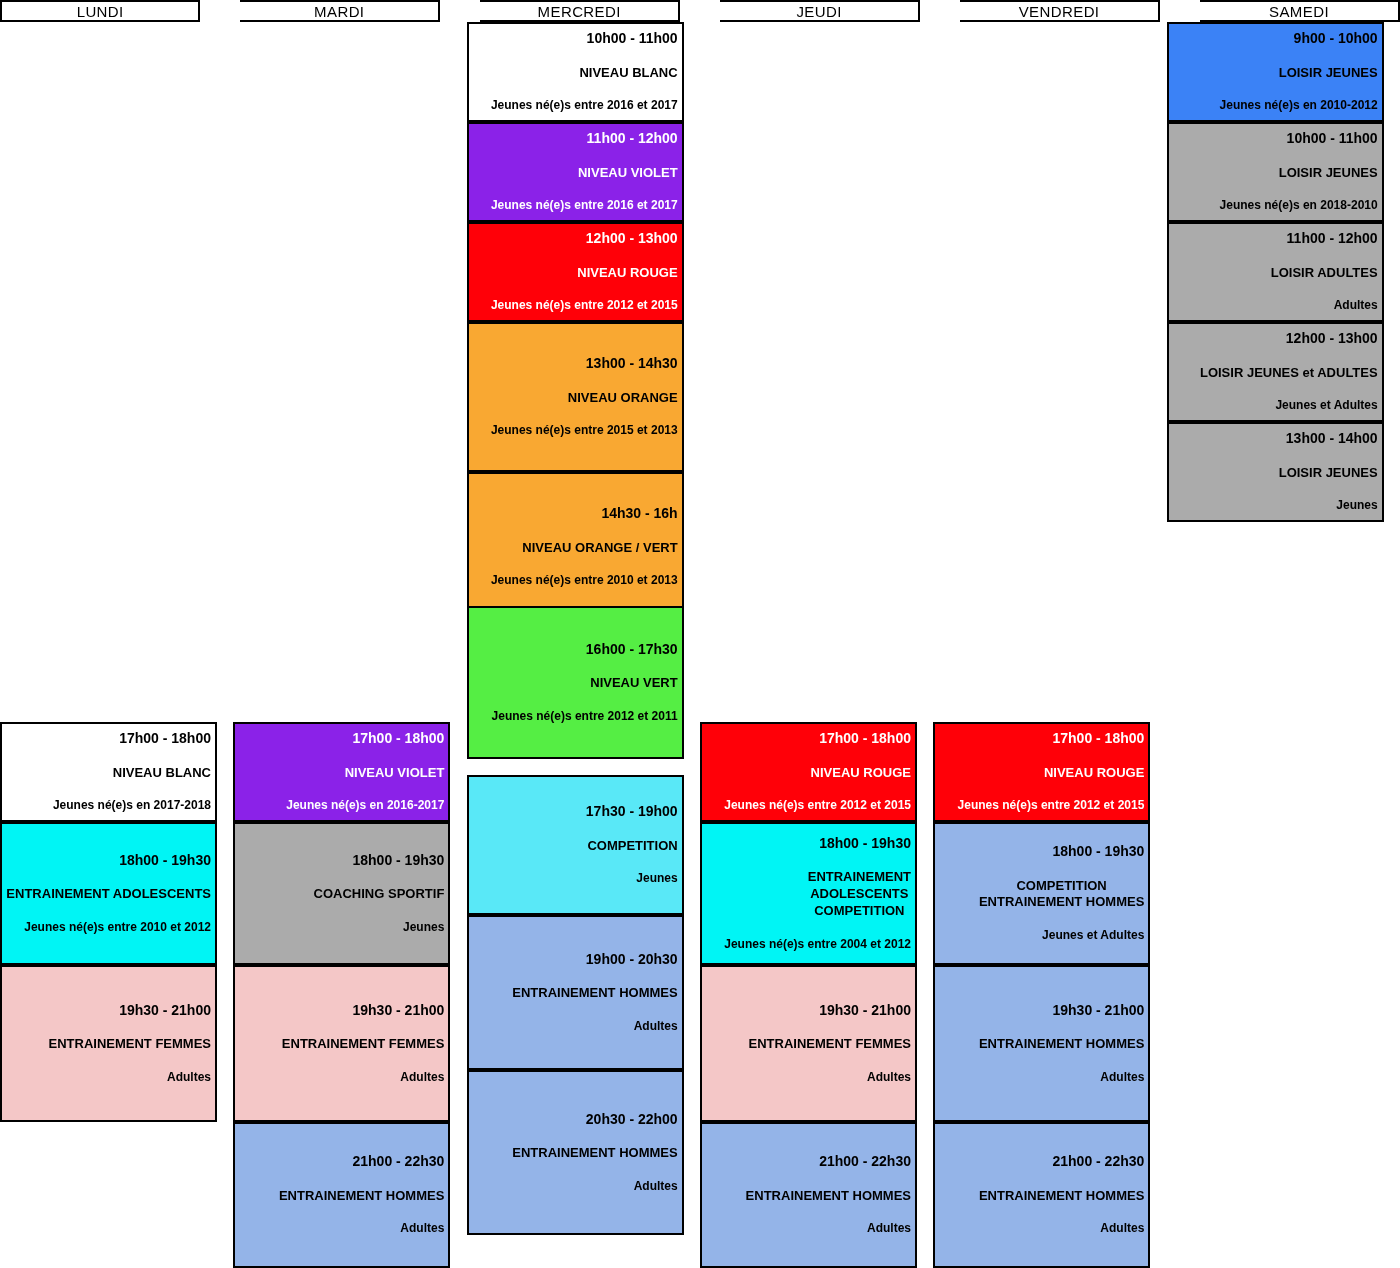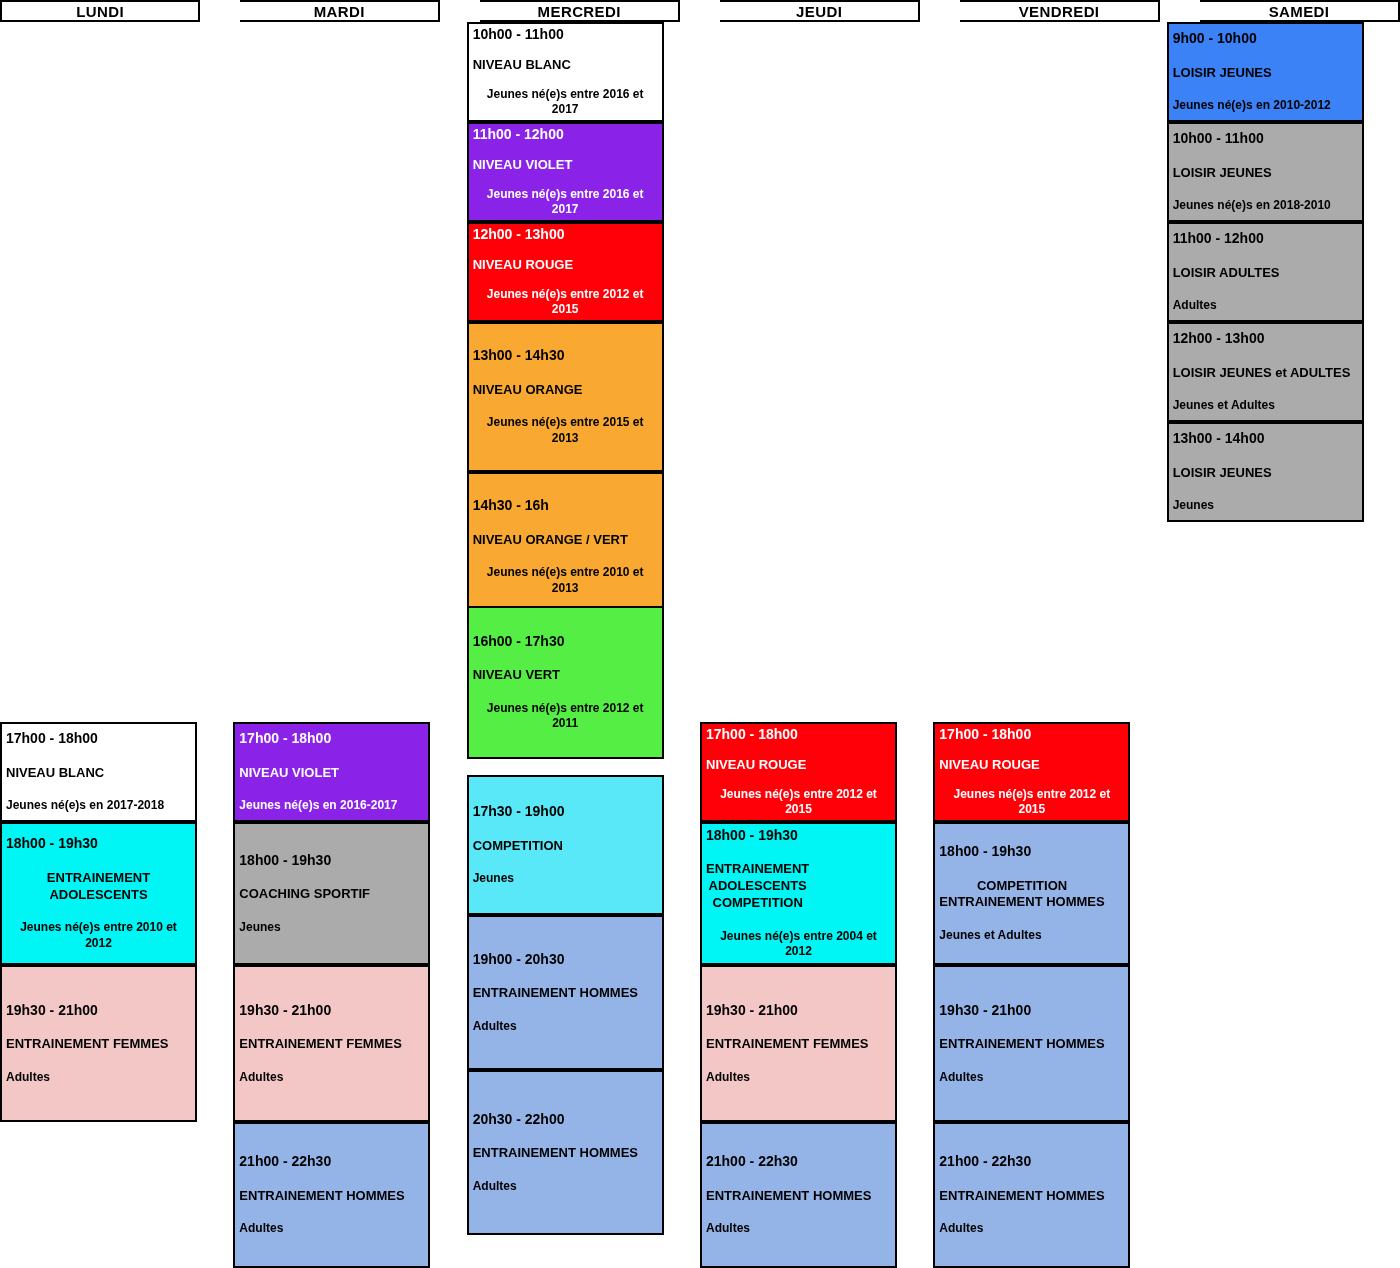--- a/index.html
+++ b/index.html
@@ -14,33 +14,33 @@
   }
   
   .hdr-row{
     position:absolute;left:0;top:0;width:1400px;height:22px;
     display:flex;
   }
   .hdr-cell{
     width:243px;height:22px;box-sizing:border-box;
     border:2px solid #000;border-right-width:2px;
     display:flex;align-items:center;justify-content:center;
-    font-size:15px;font-weight:bold;color:#000;
+    font-size:15px;font-weight:normal;color:#000;
     letter-spacing:.4px;background:#fff;
   }
   .hdr-cell + .hdr-cell{border-left-width:0;margin-left:40px;}
   
   .col{
     position:absolute;top:22px;width:233.33px;
     box-sizing:border-box;
   }
   .cell{
-    position:absolute;left:0;width:197px;box-sizing:border-box;
+    position:absolute;left:0;width:217px;box-sizing:border-box;
     border:2px solid #000;
-    display:flex;flex-direction:column;align-items:flex-start;
+    display:flex;flex-direction:column;align-items:flex-end;
     justify-content:center;text-align:center;
     padding:2px 4px;
   }
   .cell.plain{border:none;background:#fff;}
   .c-time{font-size:14px;font-weight:bold;line-height:1.25;margin:0;}
   .c-title{font-size:13px;font-weight:bold;line-height:1.3;margin:0;}
   .c-who{font-size:12px;font-weight:bold;line-height:1.3;margin:0;}
   .sp{display:block;}
   .gap{height:1.05em;}
   .white-txt .c-time,.white-txt .c-title,.white-txt .c-who{color:#ffffff;}

